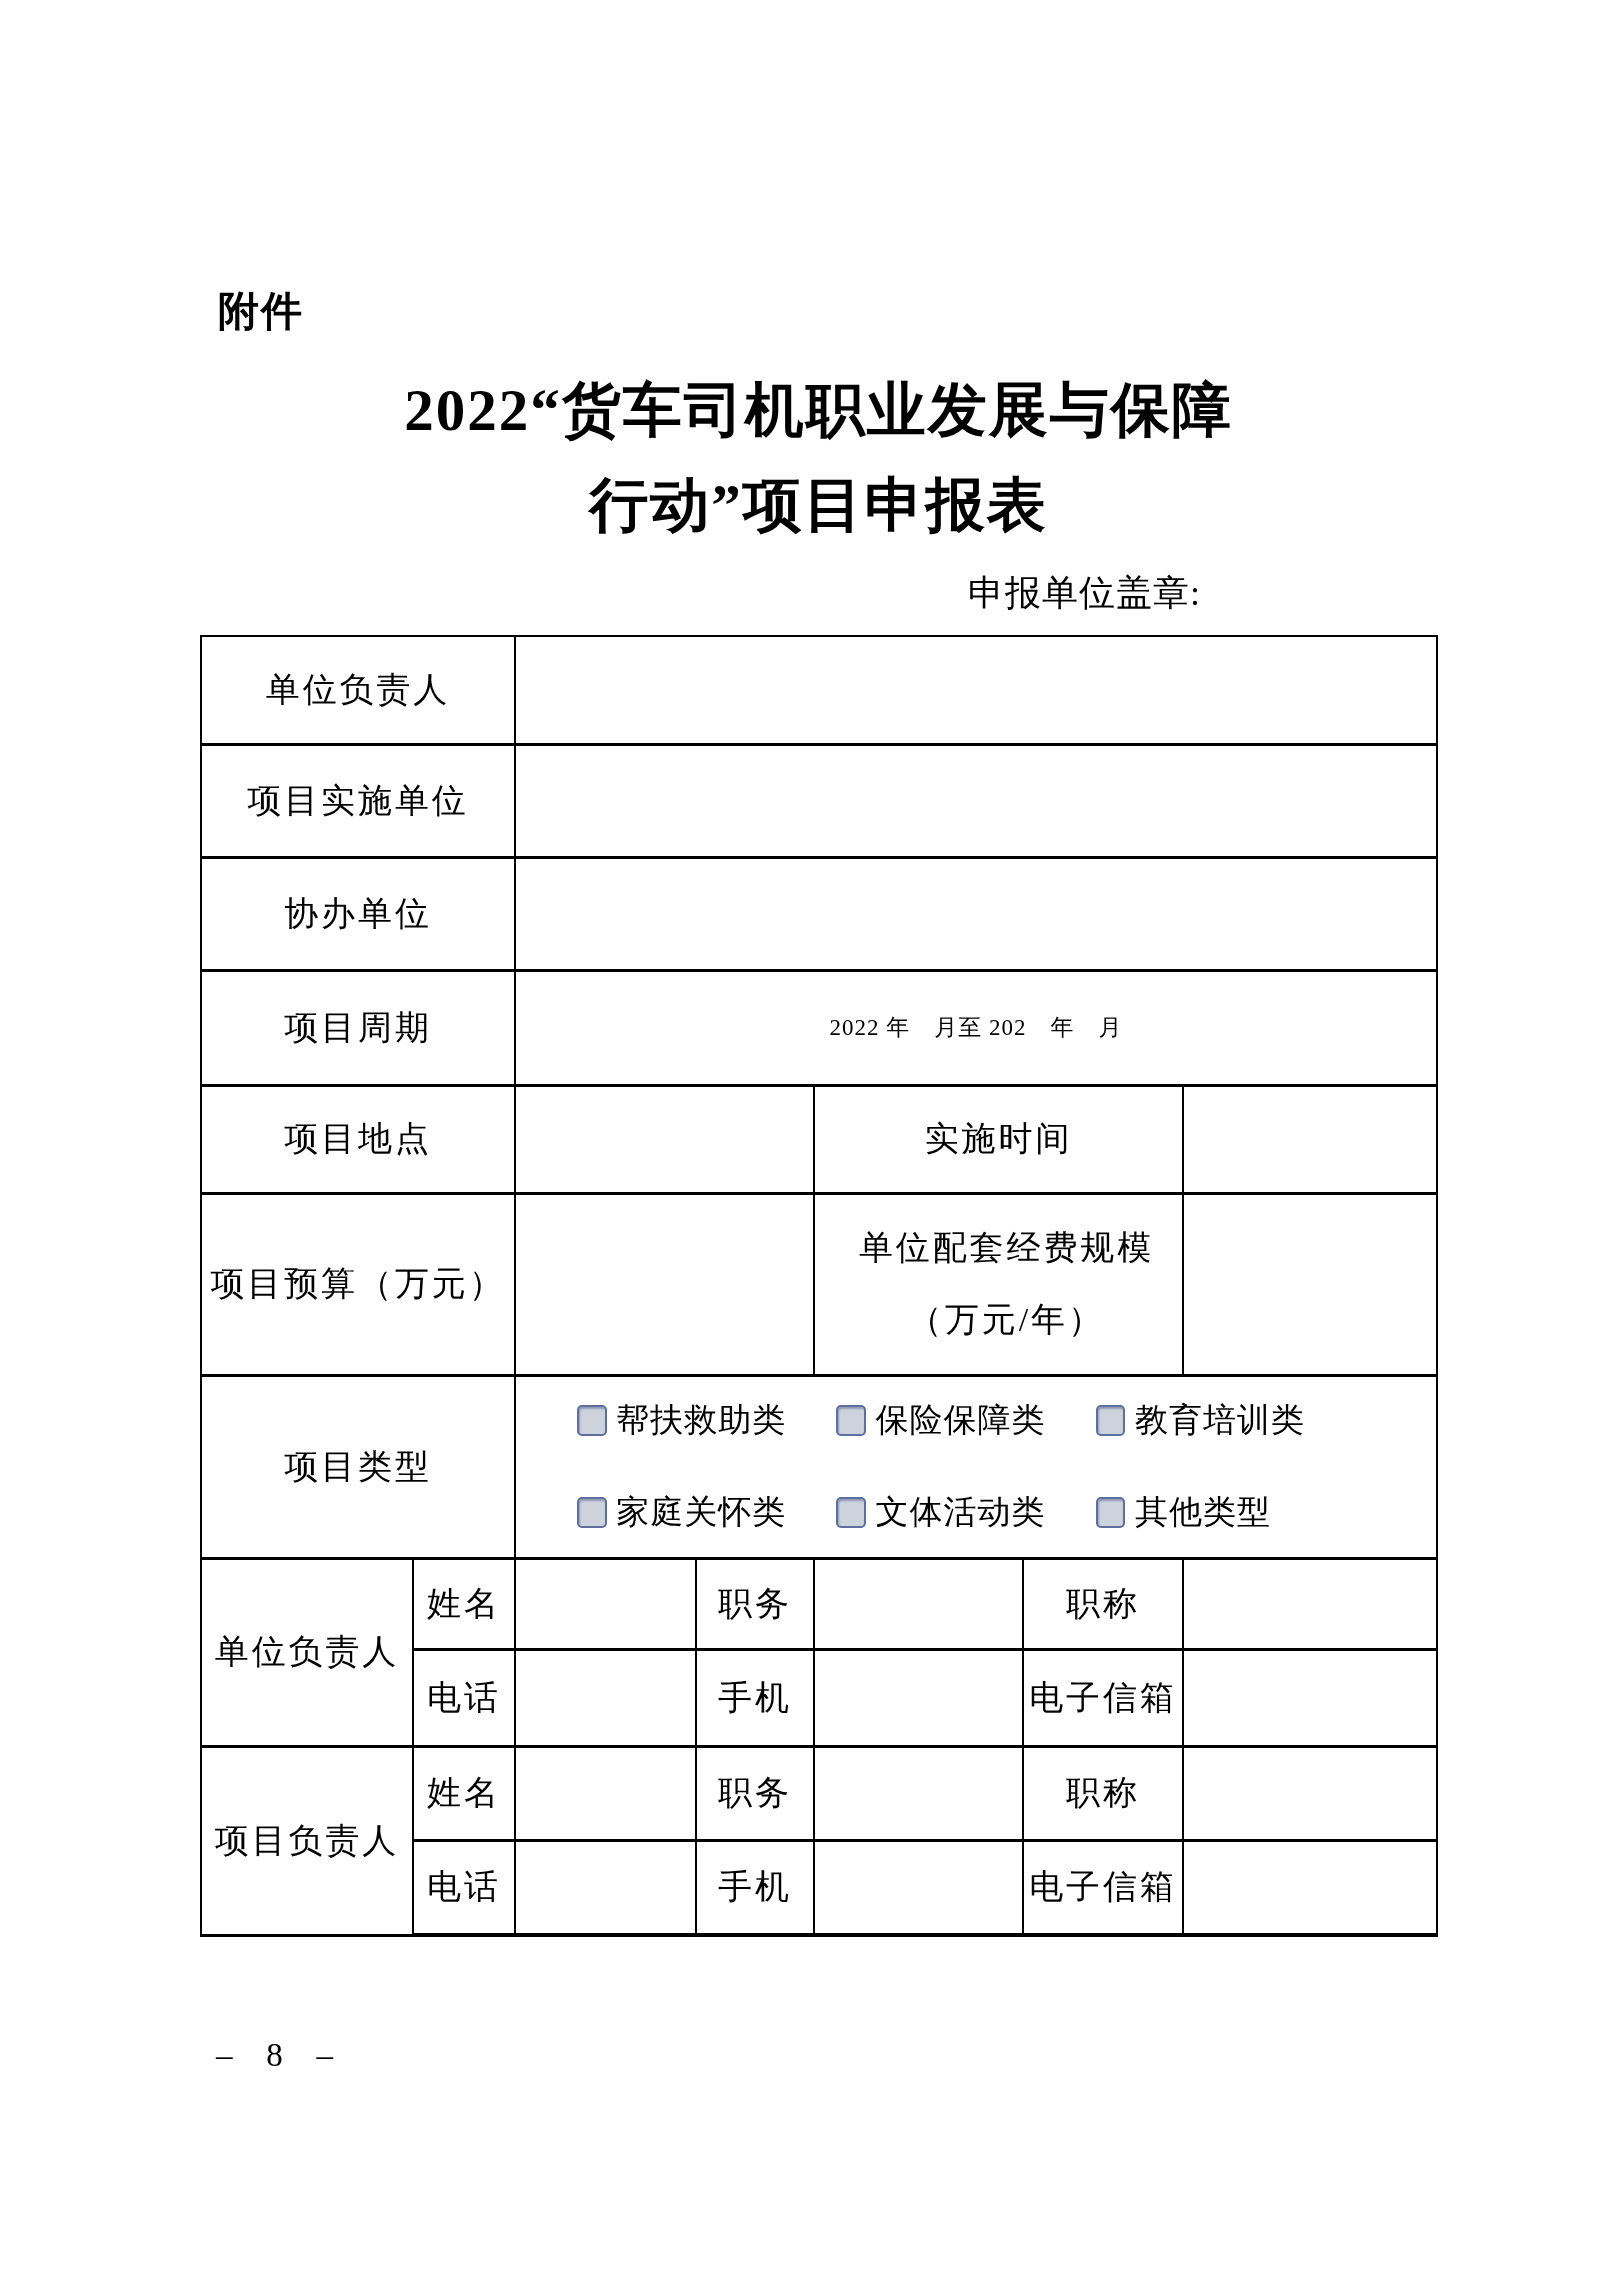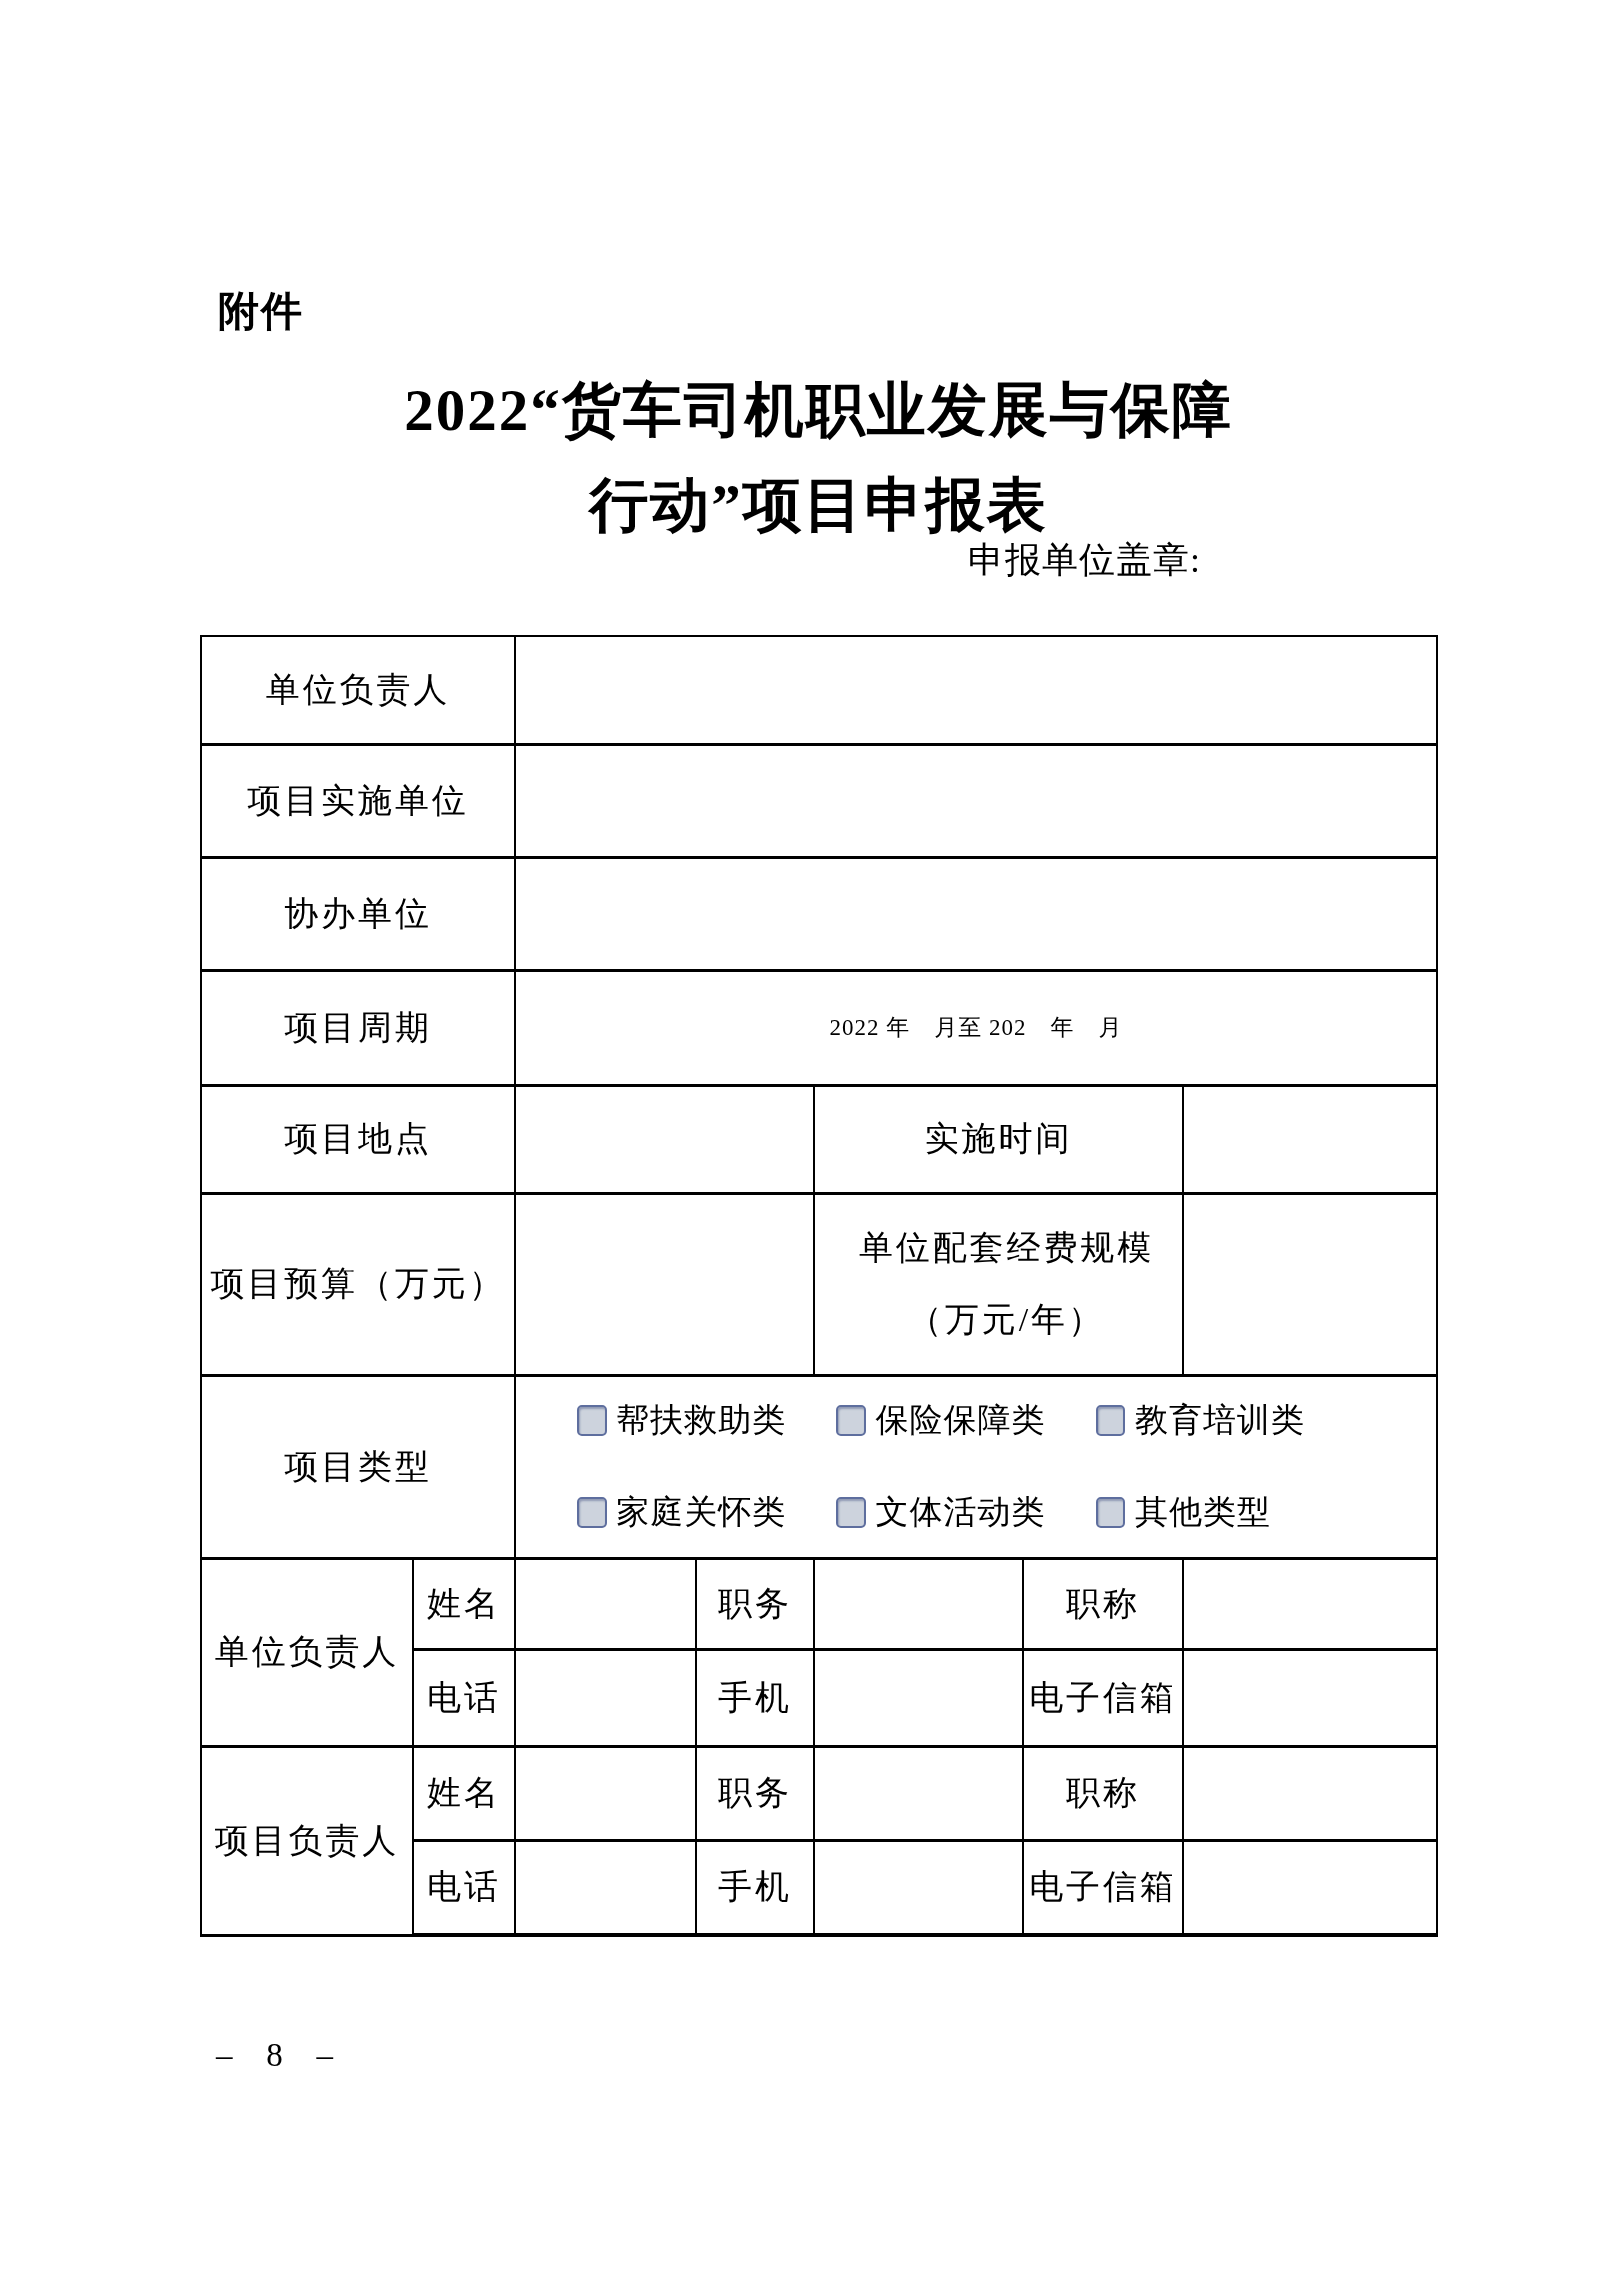--- a/index.html
+++ b/index.html
@@ -22,21 +22,21 @@
 
   .title-block {
     left:0; top:363px; width:1621px;
     text-align:center;
     font-size:59px; font-weight:bold;
     line-height:95px;
     letter-spacing:2px;
   }
 
   .seal-note {
-    left:960px; top:536px;
+    left:960px; top:569px;
     font-size:36px;
     letter-spacing:1px;
   }
 
   .form-wrap { left:192px; top:635px; }
 
   table.form {
     border-collapse:collapse;
     table-layout:fixed;
     width:1235px;

